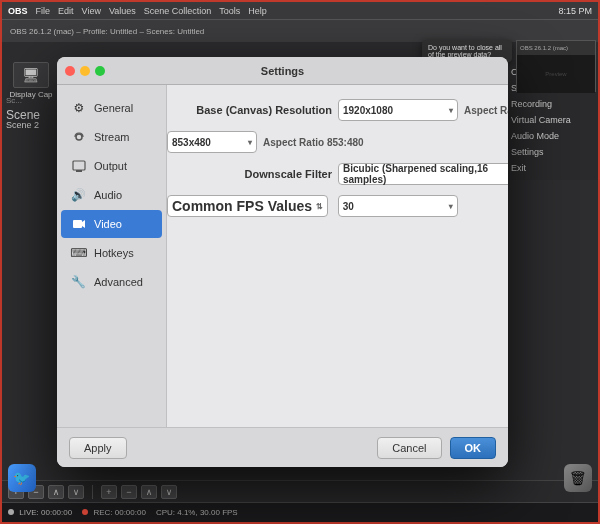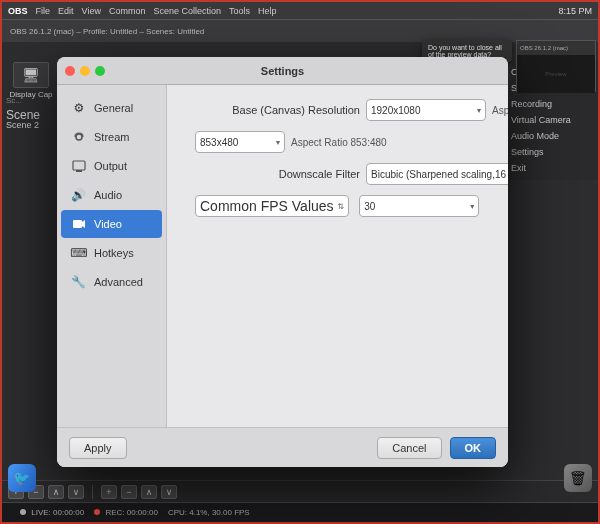--- a/index.html
+++ b/index.html
@@ -62,21 +62,21 @@
     
     .obs-bottom {
       position: absolute;
       bottom: 0;
       left: 0;
       right: 0;
       height: 20px;
       background: #1a1a1c;
       display: flex;
       align-items: center;
-      padding: 0 18px;
+      padding: 0 6px;
       font-size: 8px;
       color: #aaa;
       gap: 10px;
       border-top: 1px solid #444;
     }
 
     
     .obs-right-panel {
       position: absolute;
       right: 0;
@@ -259,23 +259,24 @@
       font-size: 12px;
       flex-shrink: 0;
     }
     .sidebar-label {
       font-size: 11px;
     }
 
     
     .settings-content {
       flex: 1;
-      padding: 14px 28px;
+      padding: 14px 0;
       background: #e8e8ea;
       overflow-y: auto;
+      font-weight: bold;
     }
 
     .settings-row {
       display: flex;
       align-items: center;
       margin-bottom: 10px;
       gap: 6px;
     }
 
     .settings-label {
@@ -419,21 +420,21 @@
 </head>
 <body>
 
 <div class="desktop">
 
   <div class="menubar">
     <span style="font-weight:700;color:#fff;">OBS</span>
     <span>File</span>
     <span>Edit</span>
     <span>View</span>
-    <span>Common</span>
+    <span>Values</span>
     <span>Scene Collection</span>
     <span>Tools</span>
     <span>Help</span>
     <span style="flex:1;"></span>
     <span style="font-size:9px;color:#ddd;">8:15 PM</span>
   </div>
 
   <div class="obs-bg">
 
     <div class="obs-toolbar">

